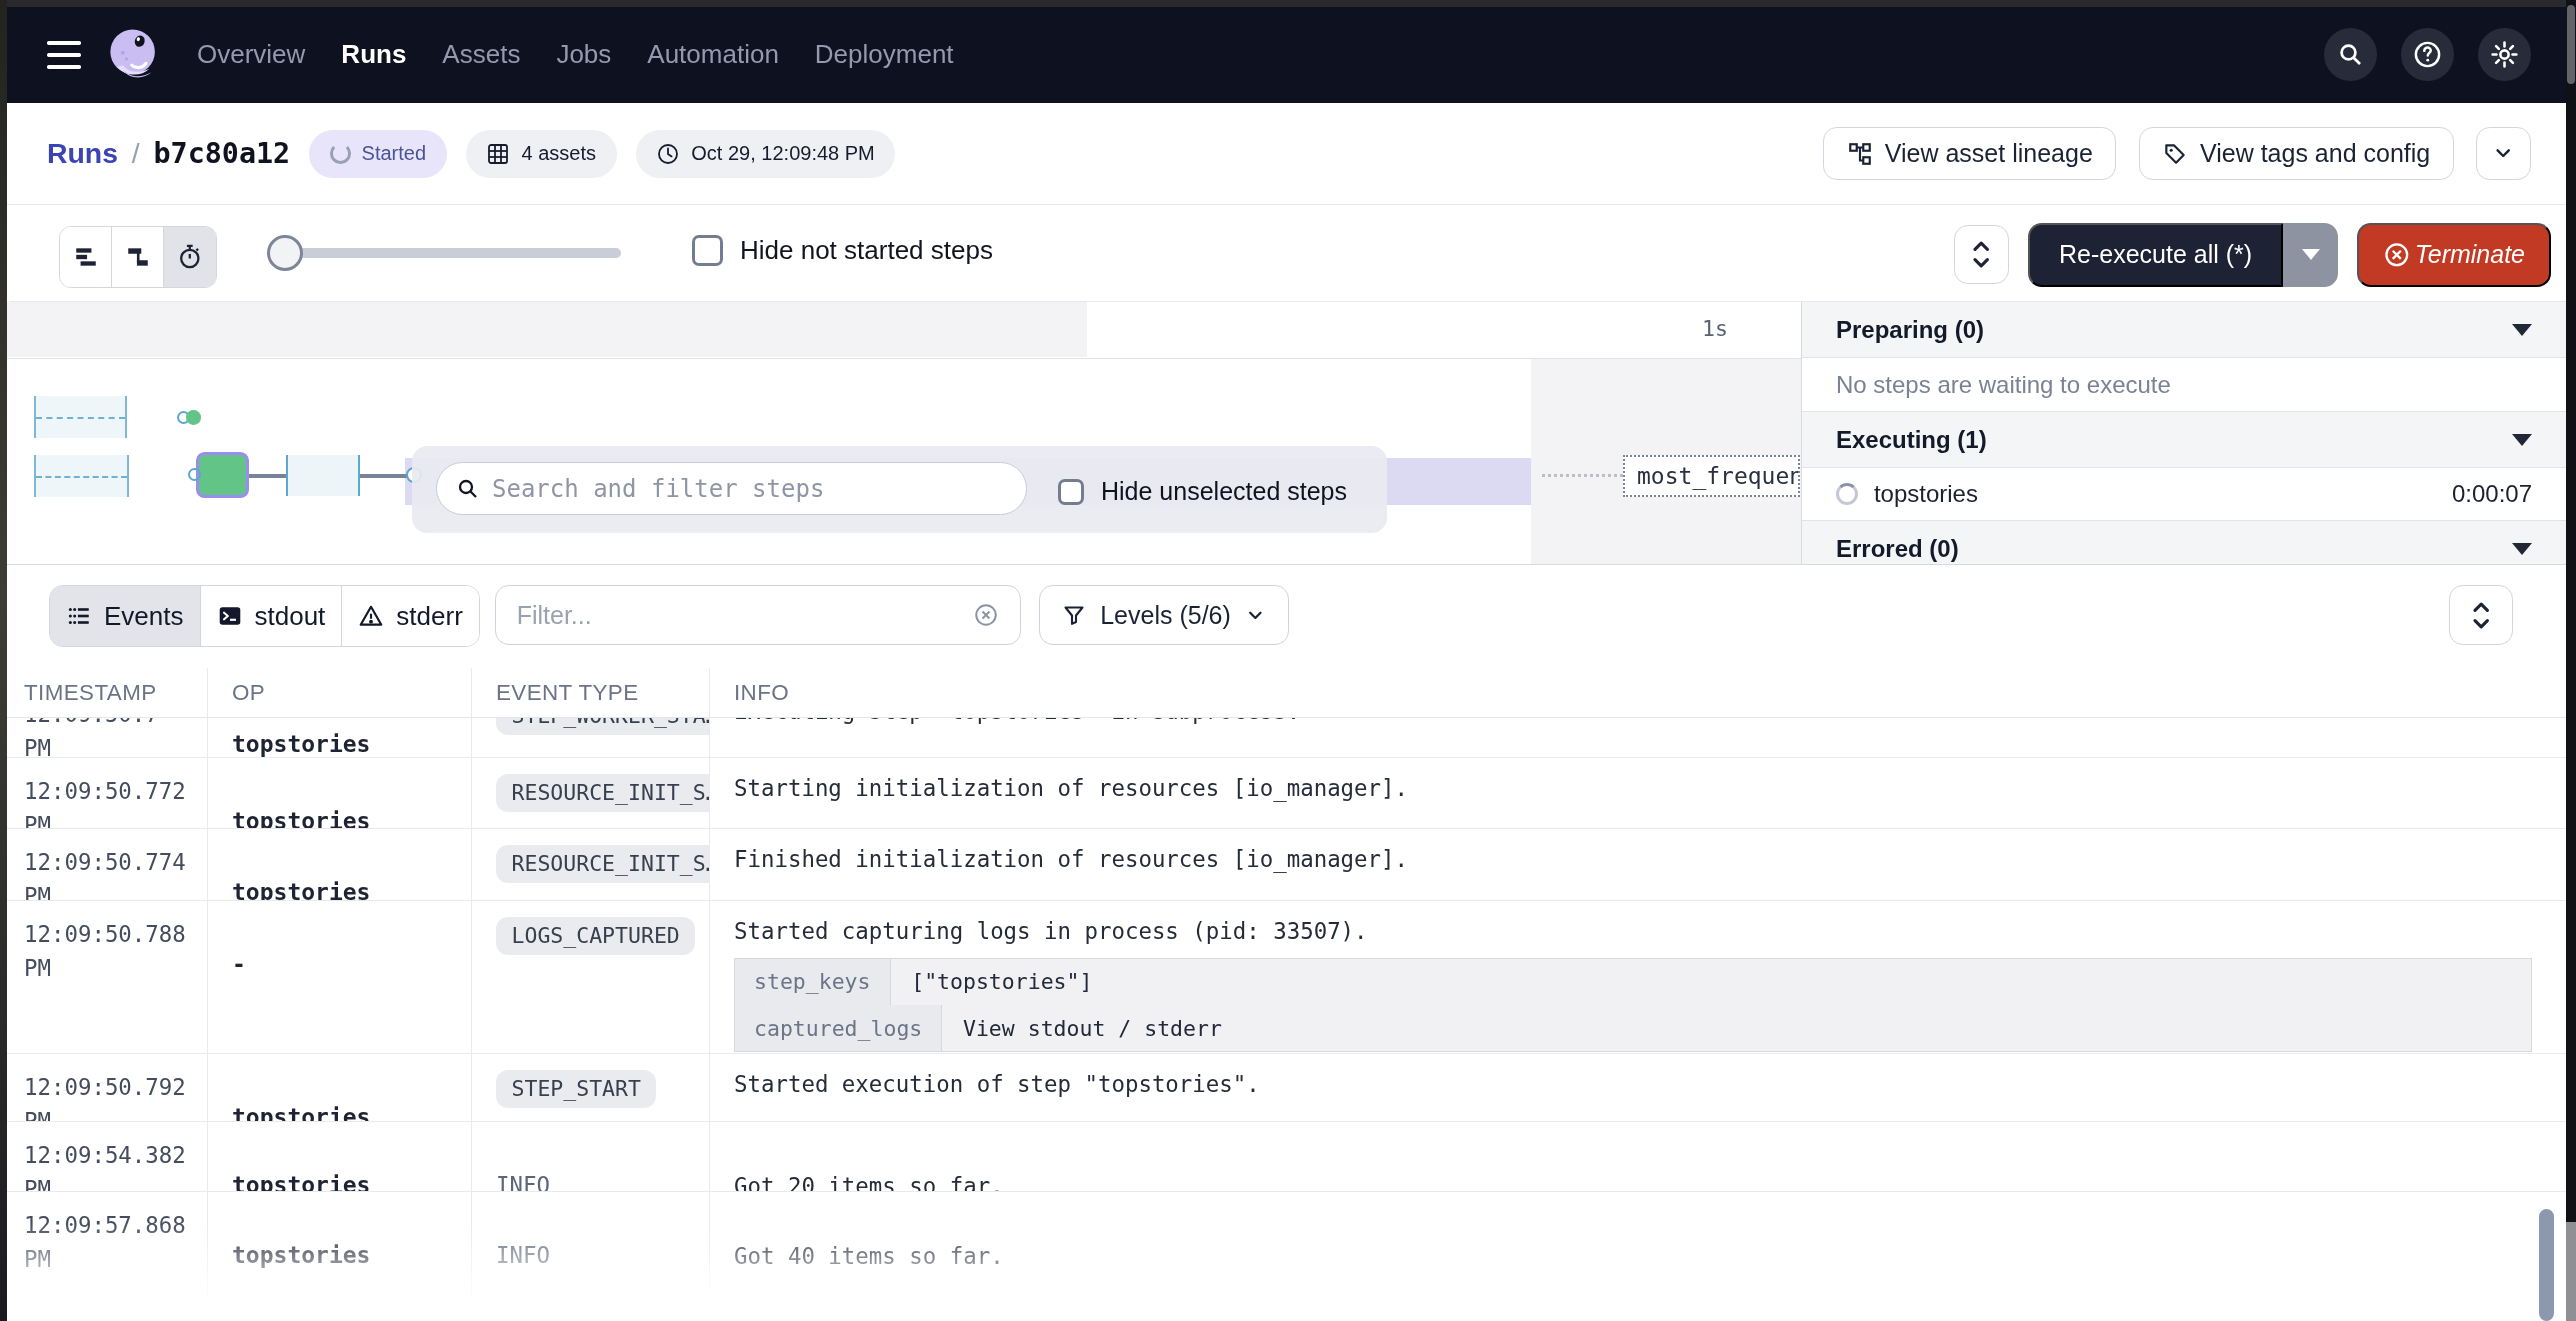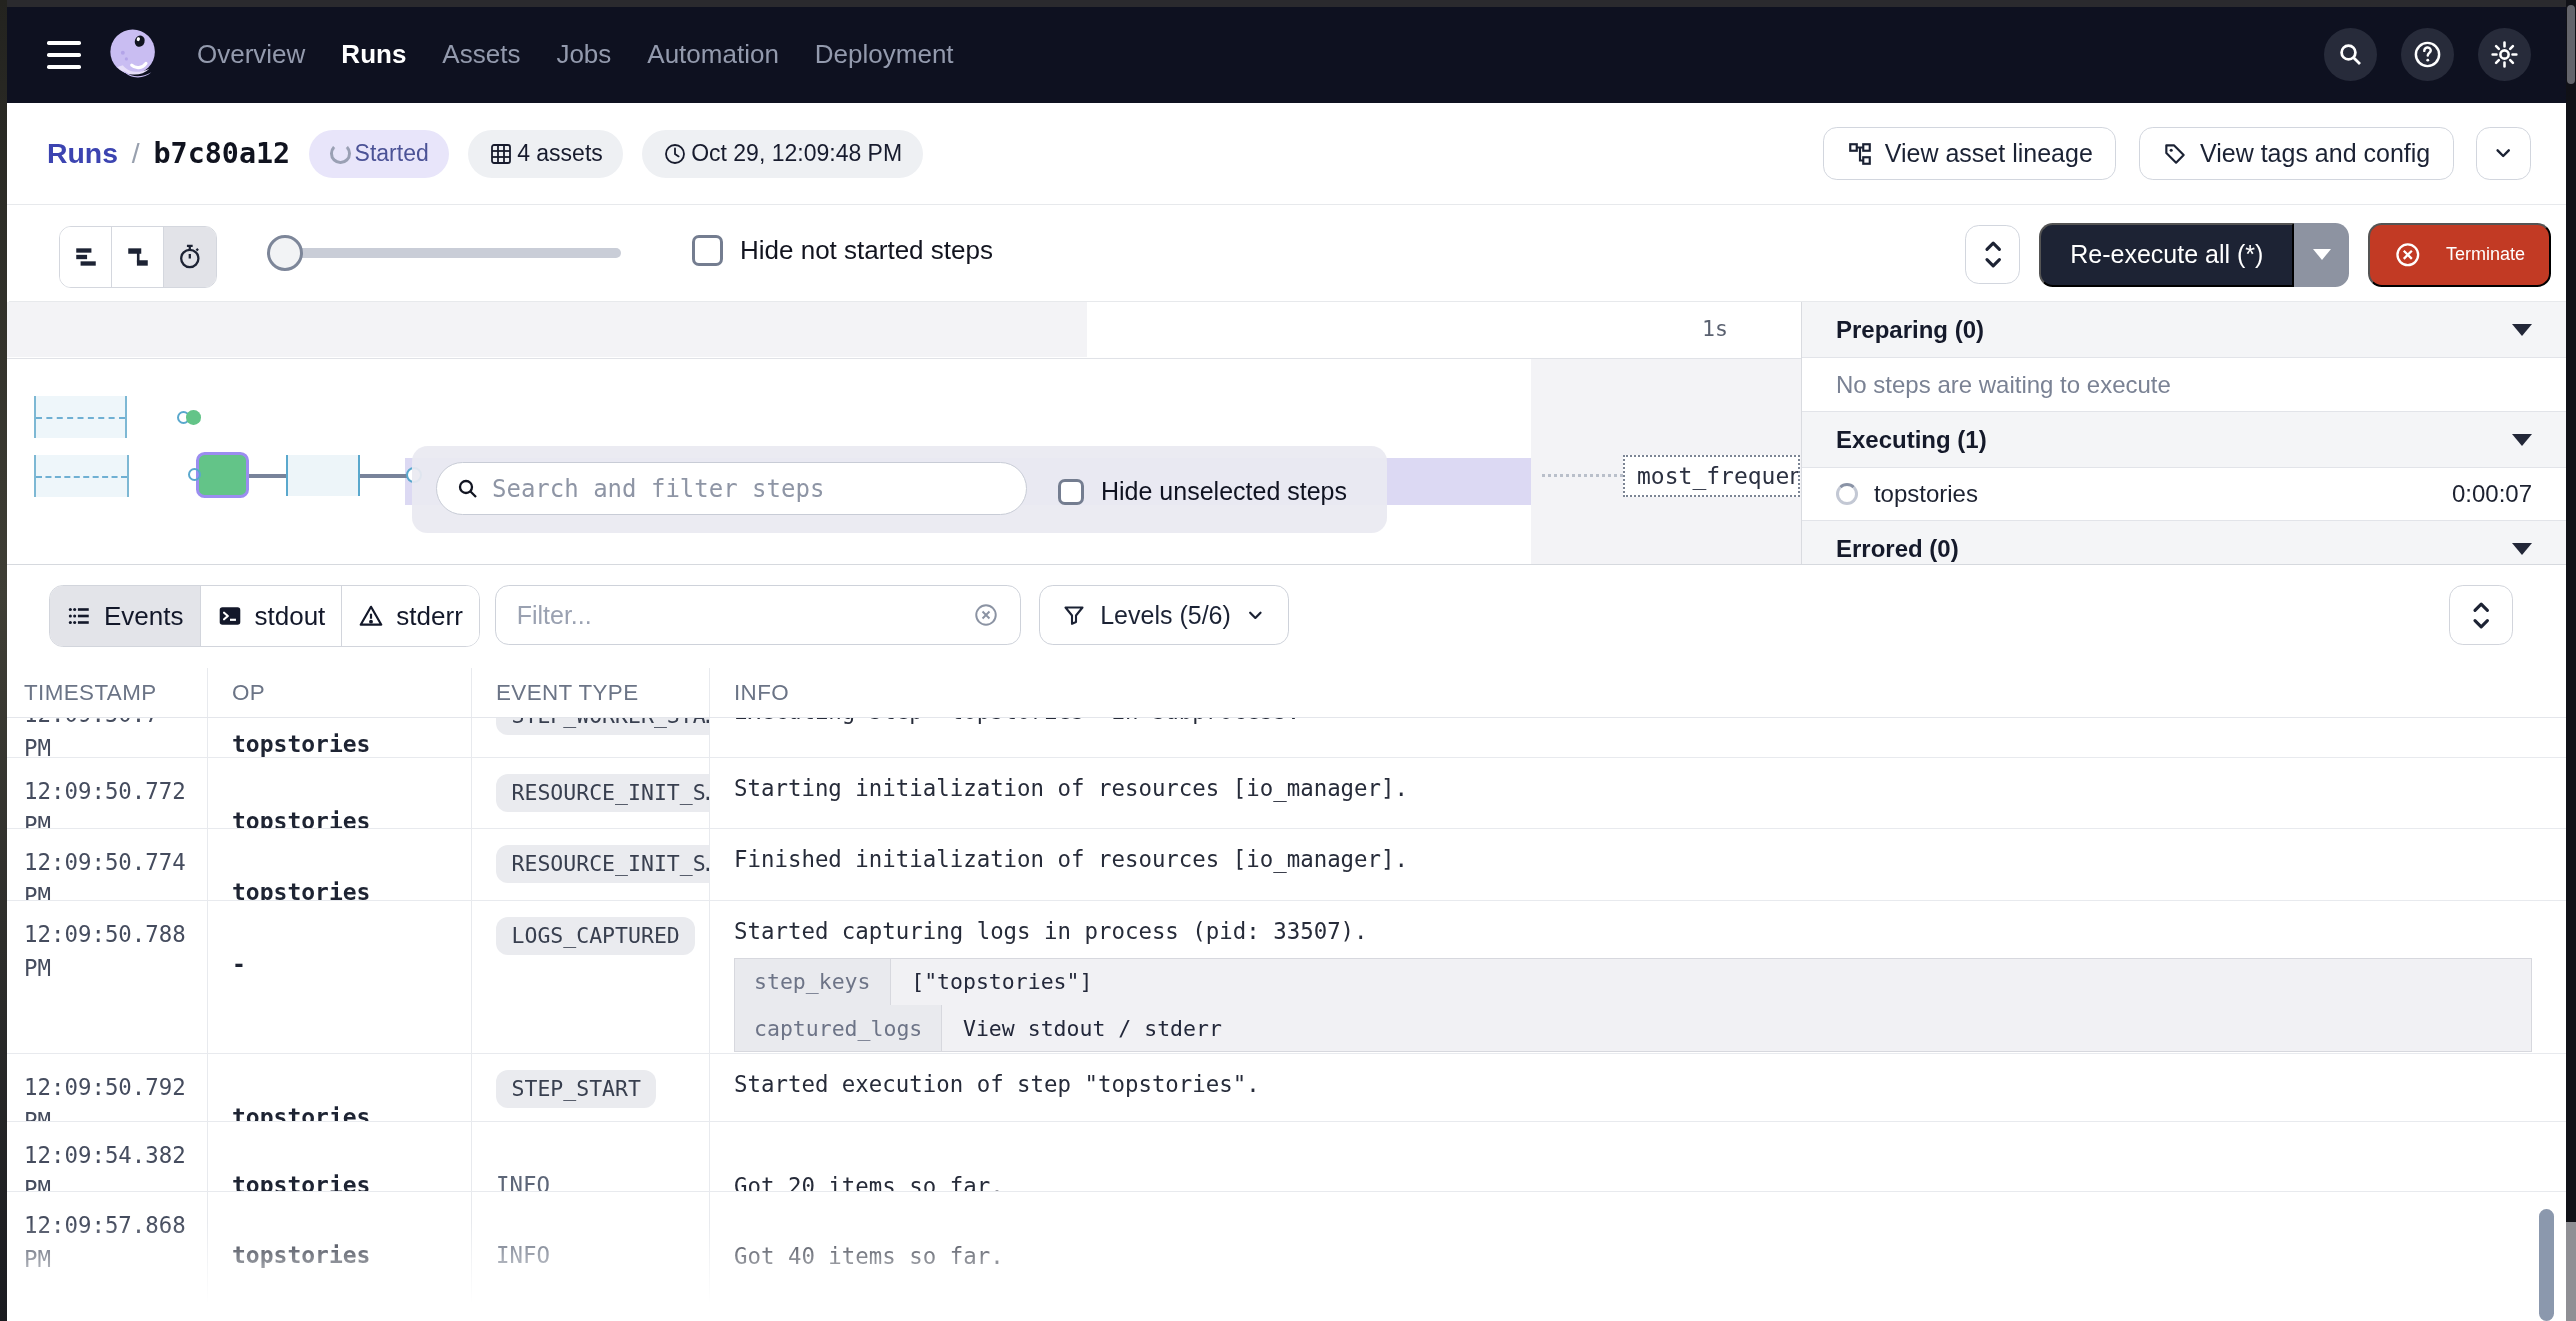--- a/index.html
+++ b/index.html
@@ -28,22 +28,22 @@
   .nav-circle { width:53px; height:53px; border-radius:50%; background:#272b3a; display:flex;
     align-items:center; justify-content:center; cursor:pointer; }
 
   
   .crumb-row { position:absolute; left:0; top:103px; width:2576px; height:102px; background:#fff;
     border-bottom:1.7px solid #e7e9ec; display:flex; align-items:center; }
   .crumb { margin-left:47px; display:flex; align-items:center; gap:13.8px; }
   .crumb .runs-link { color:#3c44b1; font-size:28.4px; font-weight:600; cursor:pointer; }
   .crumb .sep { color:#98a0ae; font-size:28.4px; }
   .crumb .run-id { font-family:"DejaVu Sans Mono", monospace; font-weight:bold; font-size:28.4px; color:#10131f; }
-  .badge { height:48px; border-radius:24px; display:flex; align-items:center; gap:4px;
-    padding:0 20.7px; font-size:23px; margin-left:19px; }
+  .badge { height:48px; border-radius:24px; display:flex; align-items:center; gap:11px;
+    padding:0 20.7px; font-size:20px; margin-left:19px; }
   .badge.status { background:#e8e5fa; color:#4b5296; }
   .badge.gray { background:#eef0f3; color:#171b2d; }
   .spinner { width:20.7px; height:20.7px; border-radius:50%; border:3.4px solid #9aa0b4; border-top-color:transparent; }
   .crumb-actions { margin-left:auto; margin-right:45px; display:flex; gap:22.4px; align-items:center; }
   .btn-outline { height:53px; border:1.7px solid #d2d6de; border-radius:13.8px; background:#fff;
     display:flex; align-items:center; gap:12px; padding:0 22.4px; font-size:25px; color:#1b2234; cursor:pointer; }
   .btn-outline.small { width:55px; justify-content:center; padding:0; }
 
   
   .run-toolbar { position:absolute; left:9px; top:207px; width:2576px; height:95px; background:#fff;
@@ -59,22 +59,22 @@
     background:#f2f3f5; border:3.4px solid #7d8699; cursor:pointer; }
   .checkbox { width:31px; height:31px; border:3.4px solid #747d90; border-radius:6.9px; background:#fff; cursor:pointer; }
   .cb-row { position:absolute; display:flex; align-items:center; gap:17px; }
   .cb-row .cb-label { font-size:26px; color:#12141f; }
   .run-toolbar .cb-row { left:683px; top:27.6px; }
   .rt-right { position:absolute; right:34px; top:15.5px; display:flex; align-items:center; gap:19px; }
   .btn-dark { height:64px; background:#1d2334; color:#fff; font-size:25px; border-radius:13.8px 0 0 13.8px;
     display:flex; align-items:center; padding:0 29px; cursor:pointer; }
   .btn-drop { height:64px; width:55px; background:#8d93a1; border-radius:0 13.8px 13.8px 0;
     display:flex; align-items:center; justify-content:center; cursor:pointer; }
-  .btn-red { height:64px; background:#c23a24; color:#fff; font-size:18px; border-radius:13.8px;
-    display:flex; align-items:center; gap:24px; padding:0 24px; cursor:pointer; }
+  .btn-red { height:64px; background:#c23a24; color:#fff; font-size:25px; border-radius:13.8px;
+    display:flex; align-items:center; gap:4px; padding:0 24px; cursor:pointer;font-style:italic; }
   .caret-down { width:0; height:0; border-left:9.5px solid transparent; border-right:9.5px solid transparent;
     border-top:11.2px solid #fff; }
 
   
   .gantt { position:absolute; left:0; top:302px; width:2576px; height:263px; background:#fff; }
   .timebar { position:absolute; left:0; top:0; width:1801px; height:57px; background:#fff;
     border-bottom:1.7px solid #e0e2e7; }
   .timebar .band { position:absolute; left:0; top:0; width:1087px; height:55px; background:#f3f3f6; }
   .time-label { position:absolute; right:73px; top:13.8px; font-size:21.5px; color:#5a6170; }
   .gantt-body { position:absolute; left:0; top:57px; width:1801px; height:206px; background:#fff; overflow:hidden; }

